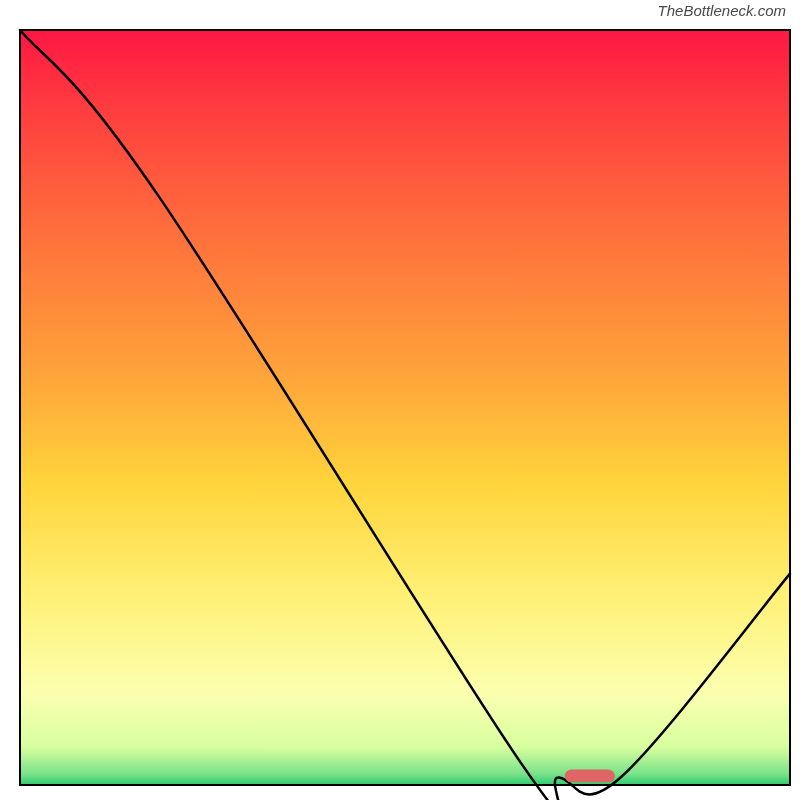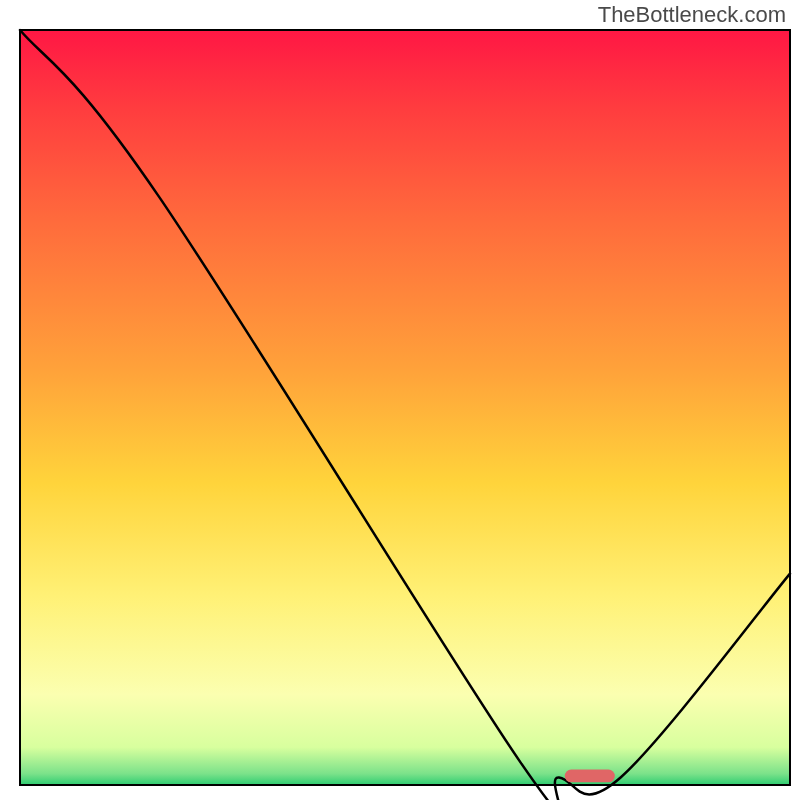--- a/index.html
+++ b/index.html
@@ -12,24 +12,25 @@
   }
   .container {
     position: relative;
     width: 800px;
     height: 800px;
   }
   .watermark {
     position: absolute;
     top: 2px;
     right: 14px;
-    font-size: 22px;
+    font-size: 15px;
     font-weight: 500;
     color: #4a4a4a;
     z-index: 10;
+    font-style: italic;
   }
   svg {
     display: block;
   }
 </style>
 </head>
 <body>
 
 <div class="container">
   <div class="watermark">TheBottleneck.com</div>

